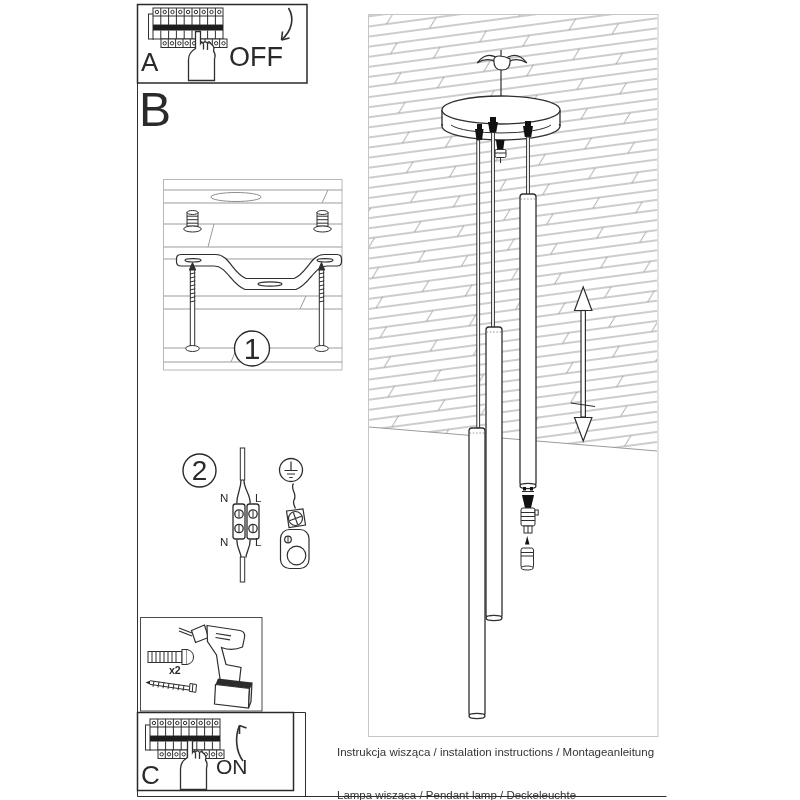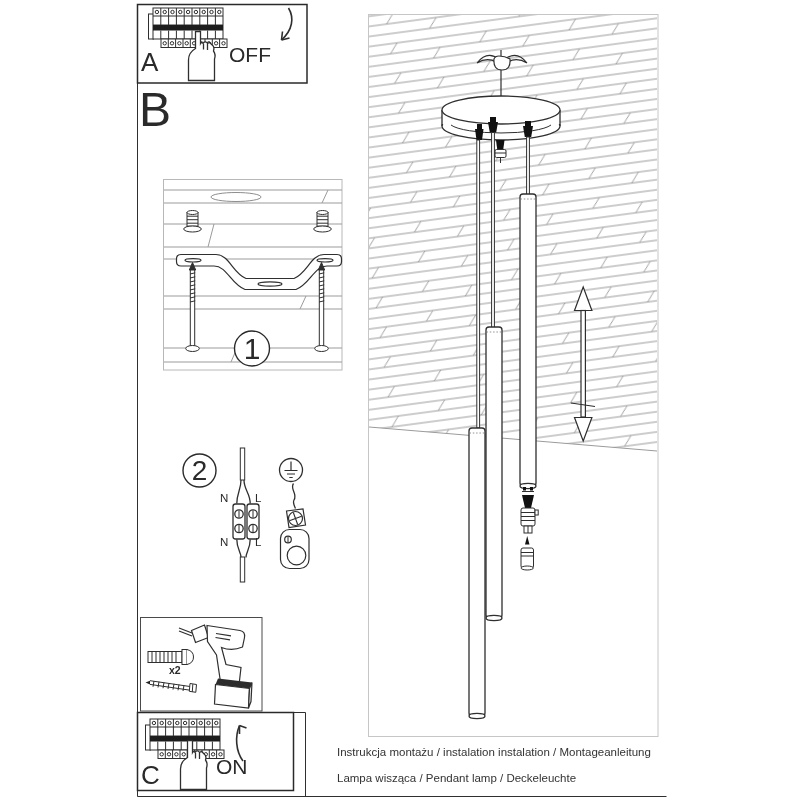--- a/index.html
+++ b/index.html
@@ -246,33 +246,33 @@
 
   <use href="#breaker" transform="translate(150,719)"></use>
   <use href="#hand" transform="translate(-8,709)"></use>
   <g stroke="#2f2f2f" stroke-width="1.6" fill="none">
     <path d="M243,761 C235.5,751 235,736 239.5,725.5"></path>
     <path d="M239.5,725.5 L246.5,728 M239.5,725.5 L239.5,734"></path>
   </g>
 </svg>
 
 <div class="t" style="left:141px;top:49px;font-size:26px;">A</div>
-<div class="t" style="left:229px;top:44px;font-size:21px;">OFF</div>
+<div class="t" style="left:229px;top:44px;font-size:27px;">OFF</div>
 
 <div class="t" style="left:139px;top:86px;font-size:48px;">B</div>
 
 <div class="t badge" style="left:234px;top:331px;width:36px;height:35px;font-size:30px;">1</div>
 <div class="t badge" style="left:183px;top:454px;width:33px;height:33px;font-size:28px;">2</div>
 
 <div class="t" style="left:220px;top:493px;font-size:11.5px;">N</div>
 <div class="t" style="left:255px;top:493px;font-size:11.5px;">L</div>
 <div class="t" style="left:220px;top:537px;font-size:11.5px;">N</div>
 <div class="t" style="left:255px;top:537px;font-size:11.5px;">L</div>
 
 <div class="t" style="left:169px;top:665px;font-size:10.5px;font-weight:bold;">x2</div>
 
 <div class="t" style="left:141px;top:762px;font-size:26px;">C</div>
 <div class="t" style="left:216px;top:756px;font-size:21px;">ON</div>
 
-<div class="t foot" style="left:337px;top:747px;">Instrukcja montażu / instalation instalation / Montageanleitung</div>
-<div class="t foot" style="left:337px;top:773px;">Lampa wisząca / Pendant lamp / Deckeleuchte</div>
+<div class="t foot" style="left:337px;top:747px;">Instrukcja wisząca / instalation instructions / Montageanleitung</div>
+<div class="t foot" style="left:337px;top:790px;">Lampa wisząca / Pendant lamp / Deckeleuchte</div>
 
 </div>
 
 </body></html>

